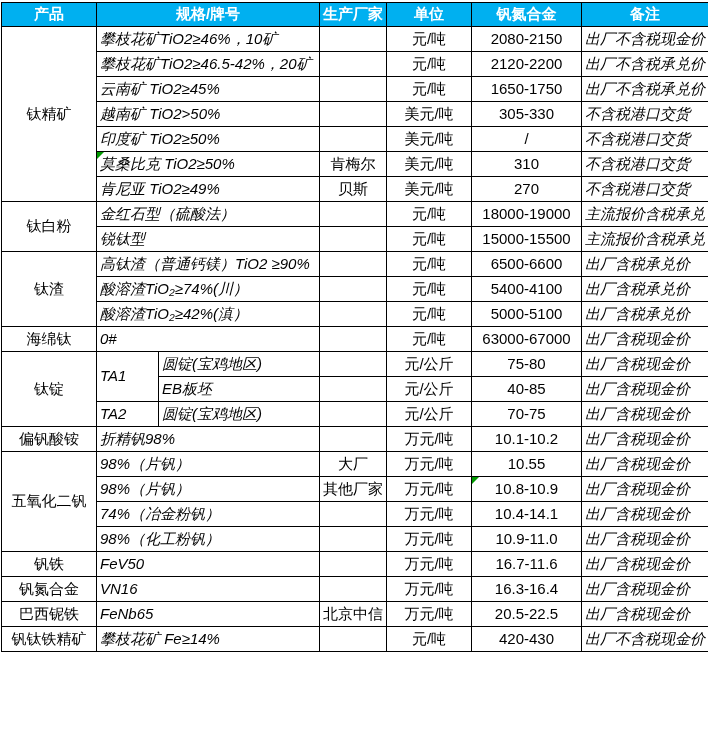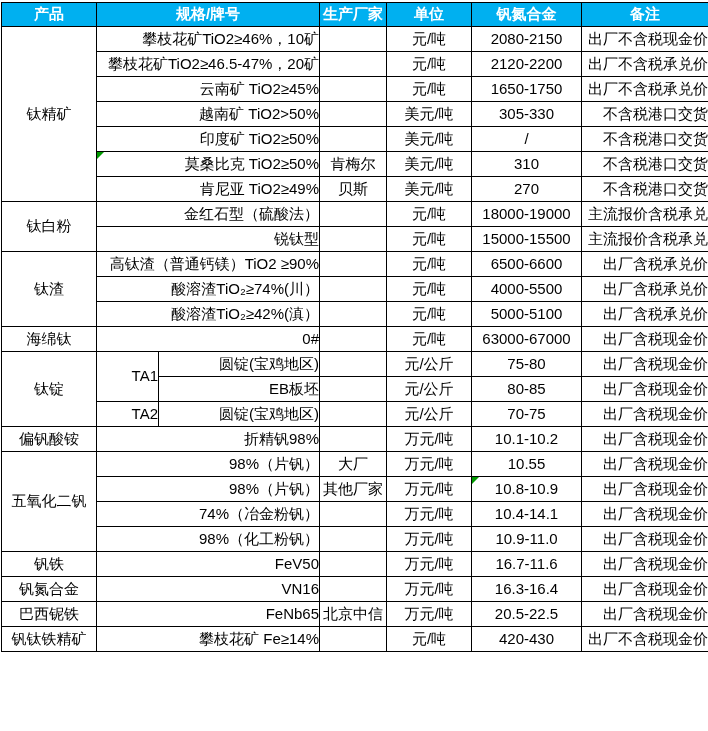--- a/index.html
+++ b/index.html
@@ -42,21 +42,21 @@
   }
   th{
     background:var(--header-bg);
     color:var(--header-fg);
     font-weight:bold;
     height:24px;
     text-align:center;
   }
   td{height:25px;}
   .c{text-align:center;}
-  .l{text-align:right;padding-left:3px;}
+  .l{text-align:left;padding-left:3px;font-style:italic;}
   td.marker-host{position:relative;}
   .corner{
     position:absolute;top:0;left:0;
     width:0;height:0;
     border-top:7px solid var(--marker-color);
     border-right:7px solid transparent;
   }
 </style>
 </head>
 <body>
@@ -84,21 +84,21 @@
   <tbody>
     <tr>
       <td rowspan="7" class="c">钛精矿</td>
       <td colspan="2" class="l">攀枝花矿TiO2≥46%，10矿</td>
       <td class="c"></td>
       <td class="c">元/吨</td>
       <td class="c">2080-2150</td>
       <td class="l">出厂不含税现金价</td>
     </tr>
     <tr>
-      <td colspan="2" class="l">攀枝花矿TiO2≥46.5-47%，20矿</td>
+      <td colspan="2" class="l">攀枝花矿TiO2≥46.5-42%，20矿</td>
       <td class="c"></td>
       <td class="c">元/吨</td>
       <td class="c">2120-2200</td>
       <td class="l">出厂不含税承兑价</td>
     </tr>
     <tr>
       <td colspan="2" class="l">云南矿 TiO2≥45%</td>
       <td class="c"></td>
       <td class="c">元/吨</td>
       <td class="c">1650-1750</td>
@@ -152,21 +152,21 @@
       <td colspan="2" class="l">高钛渣（普通钙镁）TiO2 ≥90%</td>
       <td class="c"></td>
       <td class="c">元/吨</td>
       <td class="c">6500-6600</td>
       <td class="l">出厂含税承兑价</td>
     </tr>
     <tr>
       <td colspan="2" class="l">酸溶渣TiO₂≥74%(川）</td>
       <td class="c"></td>
       <td class="c">元/吨</td>
-      <td class="c">4000-5500</td>
+      <td class="c">5400-4100</td>
       <td class="l">出厂含税承兑价</td>
     </tr>
     <tr>
       <td colspan="2" class="l">酸溶渣TiO₂≥42%(滇）</td>
       <td class="c"></td>
       <td class="c">元/吨</td>
       <td class="c">5000-5100</td>
       <td class="l">出厂含税承兑价</td>
     </tr>
     <tr>
@@ -183,21 +183,21 @@
       <td class="l">圆锭(宝鸡地区)</td>
       <td class="c"></td>
       <td class="c">元/公斤</td>
       <td class="c">75-80</td>
       <td class="l">出厂含税现金价</td>
     </tr>
     <tr>
       <td class="l">EB板坯</td>
       <td class="c"></td>
       <td class="c">元/公斤</td>
-      <td class="c">80-85</td>
+      <td class="c">40-85</td>
       <td class="l">出厂含税现金价</td>
     </tr>
     <tr>
       <td class="l">TA2</td>
       <td class="l">圆锭(宝鸡地区)</td>
       <td class="c"></td>
       <td class="c">元/公斤</td>
       <td class="c">70-75</td>
       <td class="l">出厂含税现金价</td>
     </tr>

